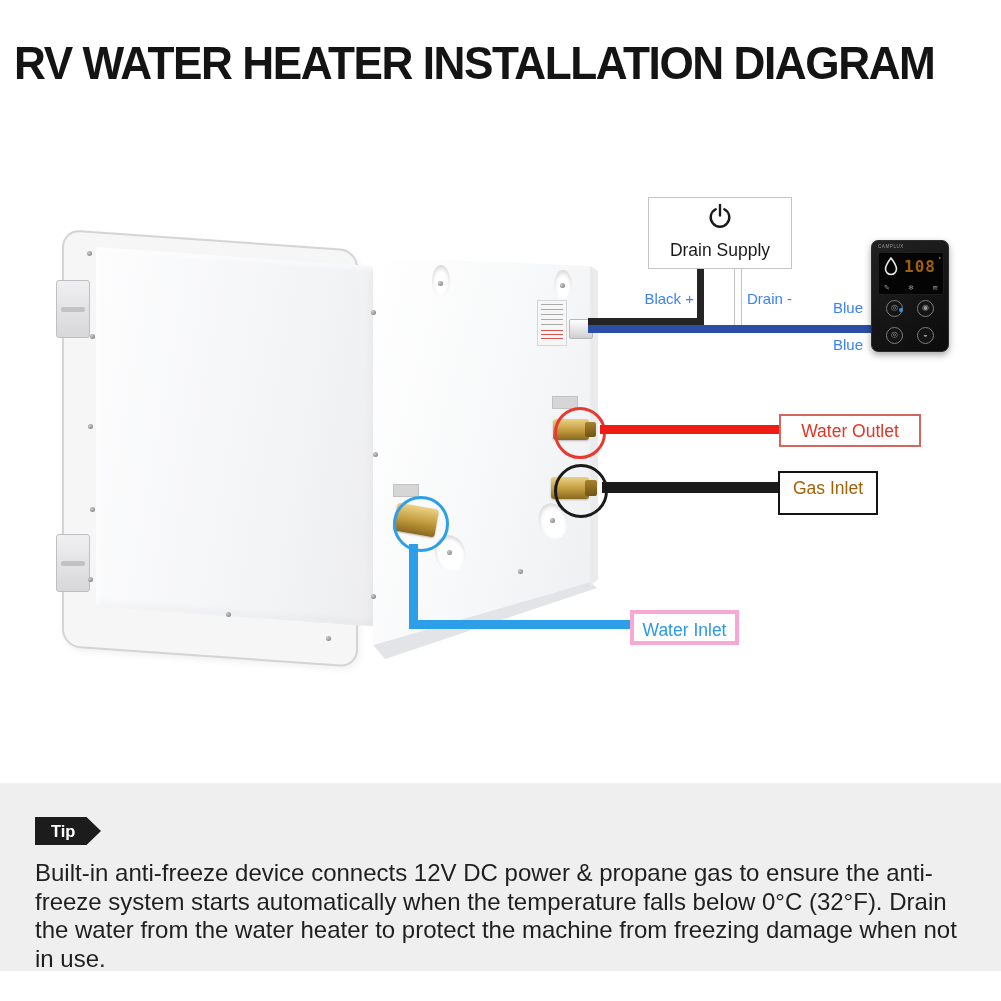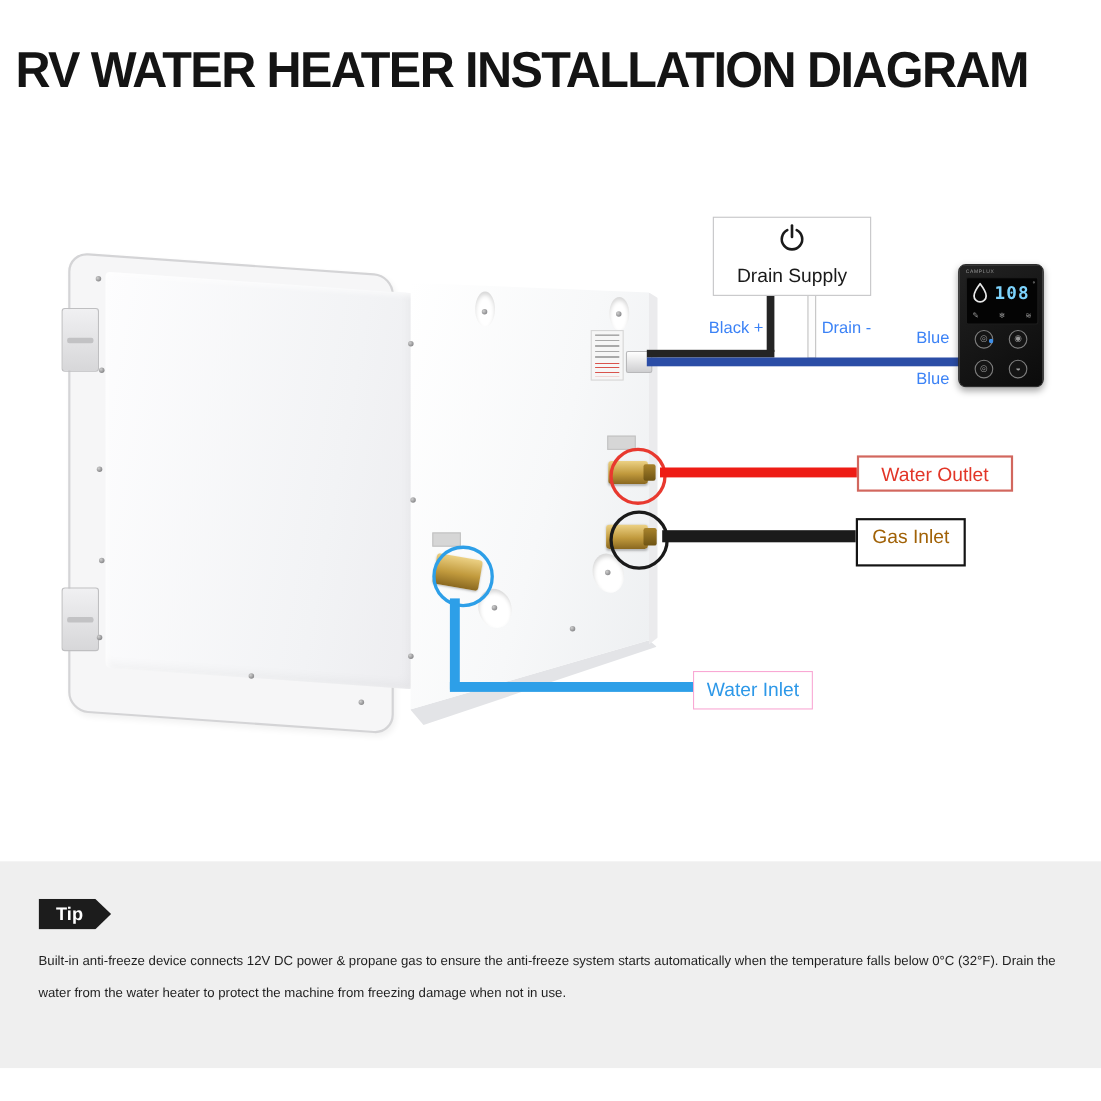--- a/index.html
+++ b/index.html
@@ -65,40 +65,40 @@
 
   
   #panel{left:871px;top:240px;width:76px;height:110px;border-radius:7px;
     background:linear-gradient(145deg,#222,#0b0b0b);border:1px solid #2c2c2c;
     box-shadow:0 3px 7px rgba(0,0,0,.35);}
   #panel-brand{position:absolute;left:6px;top:3px;font-size:4.5px;color:#9a9a9a;
     letter-spacing:.6px;filter:blur(.3px);}
   #panel-display{position:absolute;left:6px;top:11px;width:64px;height:41px;
     background:#040404;border-radius:2px;border:1px solid #1d1d1d;}
   #panel-temp{position:absolute;right:7px;top:4px;font-family:"DejaVu Sans Mono",monospace;
-    font-size:16px;font-weight:bold;color:#7dd3fc;letter-spacing:1px;}
+    font-size:16px;font-weight:bold;color:#a16207;letter-spacing:1px;}
   #panel-degree{position:absolute;right:2px;top:3px;font-size:6px;color:#cfcfcf;}
   .disp-icons{position:absolute;left:5px;right:5px;bottom:2px;display:flex;
     justify-content:space-between;font-size:7px;color:#9b9b9b;line-height:9px;}
   #panel-buttons{position:absolute;left:7px;top:58px;width:62px;height:46px;
     display:grid;grid-template-columns:1fr 1fr;row-gap:8px;justify-items:center;align-items:center;}
   .pbtn{width:15px;height:15px;border-radius:50%;border:1.5px solid #7e7e7e;
     background:#141414;color:#9a9a9a;font-size:8px;line-height:13px;text-align:center;}
   #panel-dot{position:absolute;left:27px;top:67px;width:4px;height:4px;border-radius:50%;}
 
   
   .port-box{position:absolute;background:#fff;text-align:center;font-size:17.5px;}
 
   
   #tip-section{left:0;top:783px;width:1001px;height:188px;background:#efefef;}
   #tip-badge{position:absolute;left:35px;top:34px;width:66px;height:28px;background:#1c1c1c;
     clip-path:polygon(0 0,78% 0,100% 50%,78% 100%,0 100%);
     color:#fff;font-weight:bold;font-size:16.5px;line-height:28px;padding-left:16px;
     box-sizing:border-box;}
-  #tip-text{position:absolute;left:35px;top:76px;width:945px;font-size:12px;
+  #tip-text{position:absolute;left:35px;top:76px;width:945px;font-size:24px;
     line-height:28.5px;color:#1f1f1f;}
 </style>
 </head>
 <body>
 
 <div class="abs" id="title">RV WATER HEATER INSTALLATION DIAGRAM</div>
 
 <div class="abs" id="door-frame"></div>
 <div class="abs" id="door-panel"></div>
 <div class="abs hinge" style="top:280px;"></div>
@@ -193,20 +193,20 @@
 
 <div class="abs ring" style="left:554px;top:464px;width:48px;height:48px;border:3px solid #1a1a1a;"></div>
 <div class="wire" style="left:602px;top:482px;width:176px;height:11px;background:#1b1b1b;"></div>
 <div class="port-box" style="left:778px;top:471px;width:100px;height:44px;border:2.5px solid #141414;line-height:30px;color:#a16207;box-sizing:border-box;">
   <span>Gas Inlet</span>
 </div>
 
 <div class="abs ring" style="left:393px;top:496px;width:50px;height:50px;border:3px solid #2d9fe8;"></div>
 <div class="wire" style="left:409px;top:544px;width:9px;height:83px;background:#2d9fe8;"></div>
 <div class="wire" style="left:409px;top:620px;width:222px;height:9px;background:#2d9fe8;"></div>
-<div class="port-box" style="left:630px;top:610px;width:109px;height:35px;border:1px solid #f9a8d4;line-height:33px;color:#2d98e8;box-sizing:border-box;">
+<div class="port-box" style="left:630px;top:610px;width:109px;height:35px;border:4px solid #f9a8d4;line-height:33px;color:#2d98e8;box-sizing:border-box;">
   <span>Water Inlet</span>
 </div>
 
 <div class="abs" id="tip-section">
   <div id="tip-badge">Tip</div>
   <div id="tip-text">Built-in anti-freeze device connects 12V DC power &amp; propane gas to ensure the anti-freeze system starts automatically when the temperature falls below 0°C (32°F). Drain the water from the water heater to protect the machine from freezing damage when not in use.</div>
 </div>
 
 </body></html>

